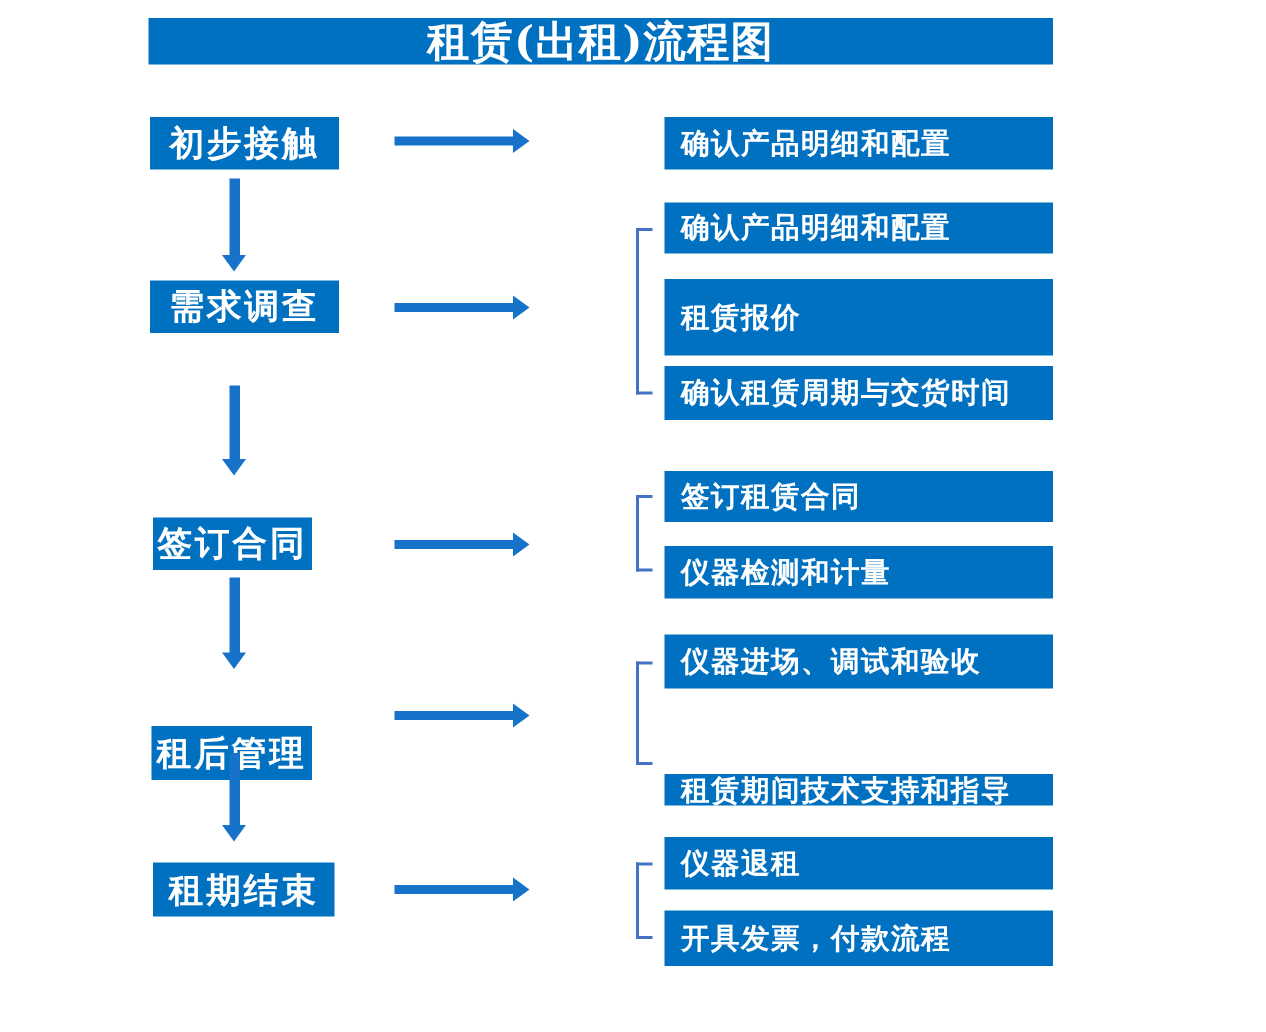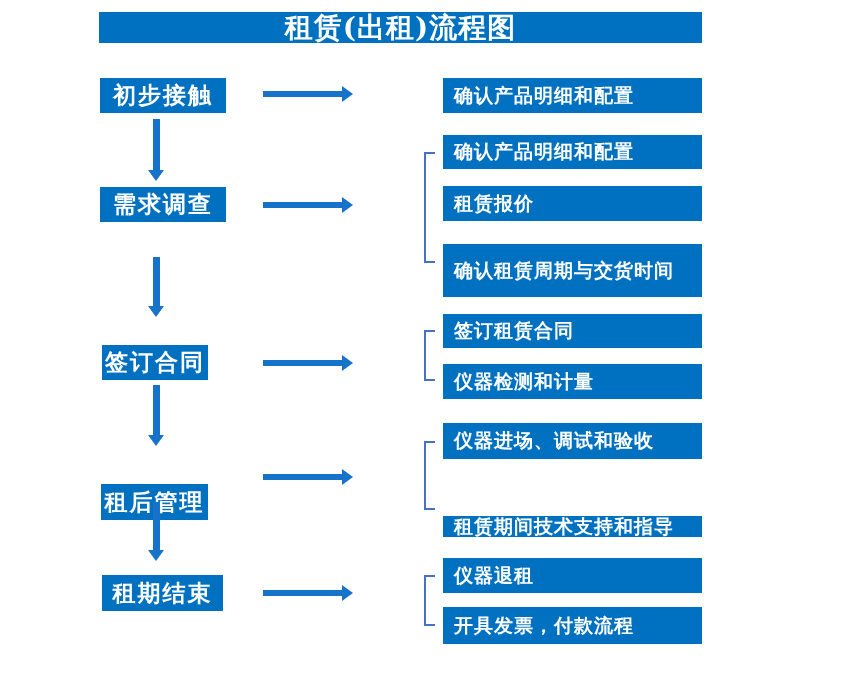--- a/index.html
+++ b/index.html
@@ -113,22 +113,22 @@
     <span class="head"></span>
   </div>
 
   <div class="bracket" style="top:152px;height:111px;"></div>
   <div class="bracket" style="top:330px;height:51px;"></div>
   <div class="bracket" style="top:441px;height:69px;"></div>
   <div class="bracket" style="top:575px;height:51px;"></div>
 
   <div class="detail-box" style="top:78px;height:35px;">确认产品明细和配置</div>
   <div class="detail-box" style="top:135px;height:34px;">确认产品明细和配置</div>
-  <div class="detail-box" style="top:186px;height:35px;">租赁报价</div>
-  <div class="detail-box" style="top:244px;height:53px;">确认租赁周期与交货时间</div>
+  <div class="detail-box" style="top:186px;height:51px;">租赁报价</div>
+  <div class="detail-box" style="top:244px;height:36px;">确认租赁周期与交货时间</div>
   <div class="detail-box" style="top:314px;height:34px;">签订租赁合同</div>
   <div class="detail-box" style="top:364px;height:35px;">仪器检测和计量</div>
   <div class="detail-box" style="top:423px;height:36px;">仪器进场、调试和验收</div>
   <div class="detail-box" style="top:516px;height:21px;">租赁期间技术支持和指导</div>
   <div class="detail-box" style="top:558px;height:35px;">仪器退租</div>
   <div class="detail-box" style="top:607px;height:37px;">开具发票，付款流程</div>
 
 </div>
 
 </body></html>

